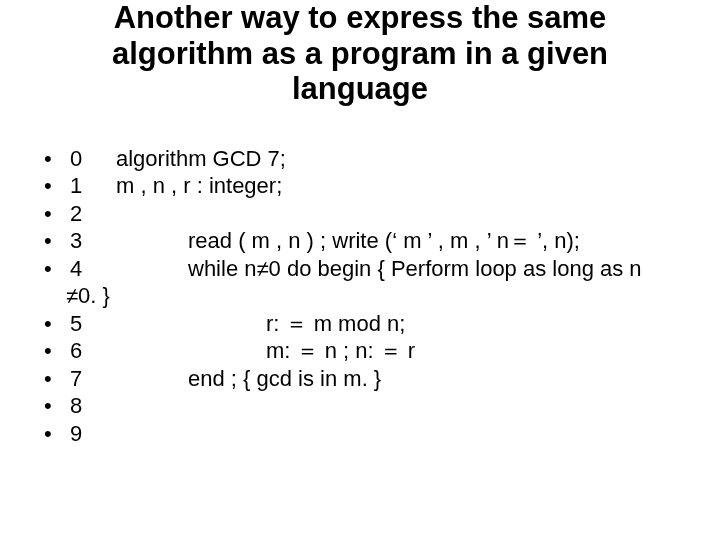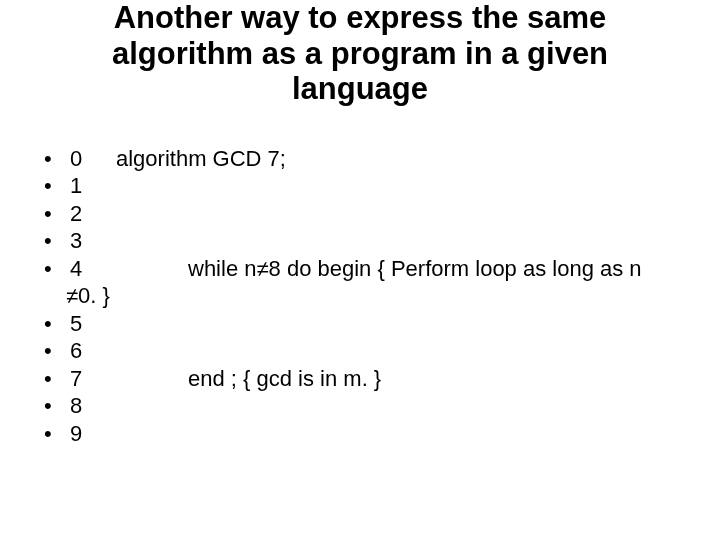--- a/index.html
+++ b/index.html
@@ -66,50 +66,54 @@
 
     <div class="line">
       <span class="bullet">•</span>
       <span class="num">0</span>
       <span class="txt ind1"><span class="kw">algorithm</span><span> GCD 7;</span></span>
     </div>
 
     <div class="line">
       <span class="bullet">•</span>
       <span class="num">1</span>
+      <span class="txt ind1">m , n , r : integer;</span>
     </div>
 
     <div class="line">
       <span class="bullet">•</span>
       <span class="num">2</span>
     </div>
 
     <div class="line">
       <span class="bullet">•</span>
       <span class="num">3</span>
+      <span class="txt ind2">read ( m , n ) ; write (‘ m ’ , m , ’ n＝ ’, n);</span>
     </div>
 
     <div class="line">
       <span class="bullet">•</span>
       <span class="num">4</span>
-      <span class="txt ind2"><span class="kw">while</span><span> n≠8 </span><span class="kw">do begin</span><span> { Perform loop as long as n</span></span>
+      <span class="txt ind2"><span class="kw">while</span><span> n≠0 </span><span class="kw">do begin</span><span> { Perform loop as long as n</span></span>
     </div>
 
     <div class="cont">
       <span class="txt">≠0. }</span>
     </div>
 
     <div class="line">
       <span class="bullet">•</span>
       <span class="num">5</span>
+      <span class="txt ind3"><span>r: ＝ m </span><span class="kw">mod</span><span> n;</span></span>
     </div>
 
     <div class="line">
       <span class="bullet">•</span>
       <span class="num">6</span>
+      <span class="txt ind3">m: ＝ n ; n: ＝ r</span>
     </div>
 
     <div class="line">
       <span class="bullet">•</span>
       <span class="num">7</span>
       <span class="txt ind2">end ; { gcd is in m. }</span>
     </div>
 
     <div class="line">
       <span class="bullet">•</span>

